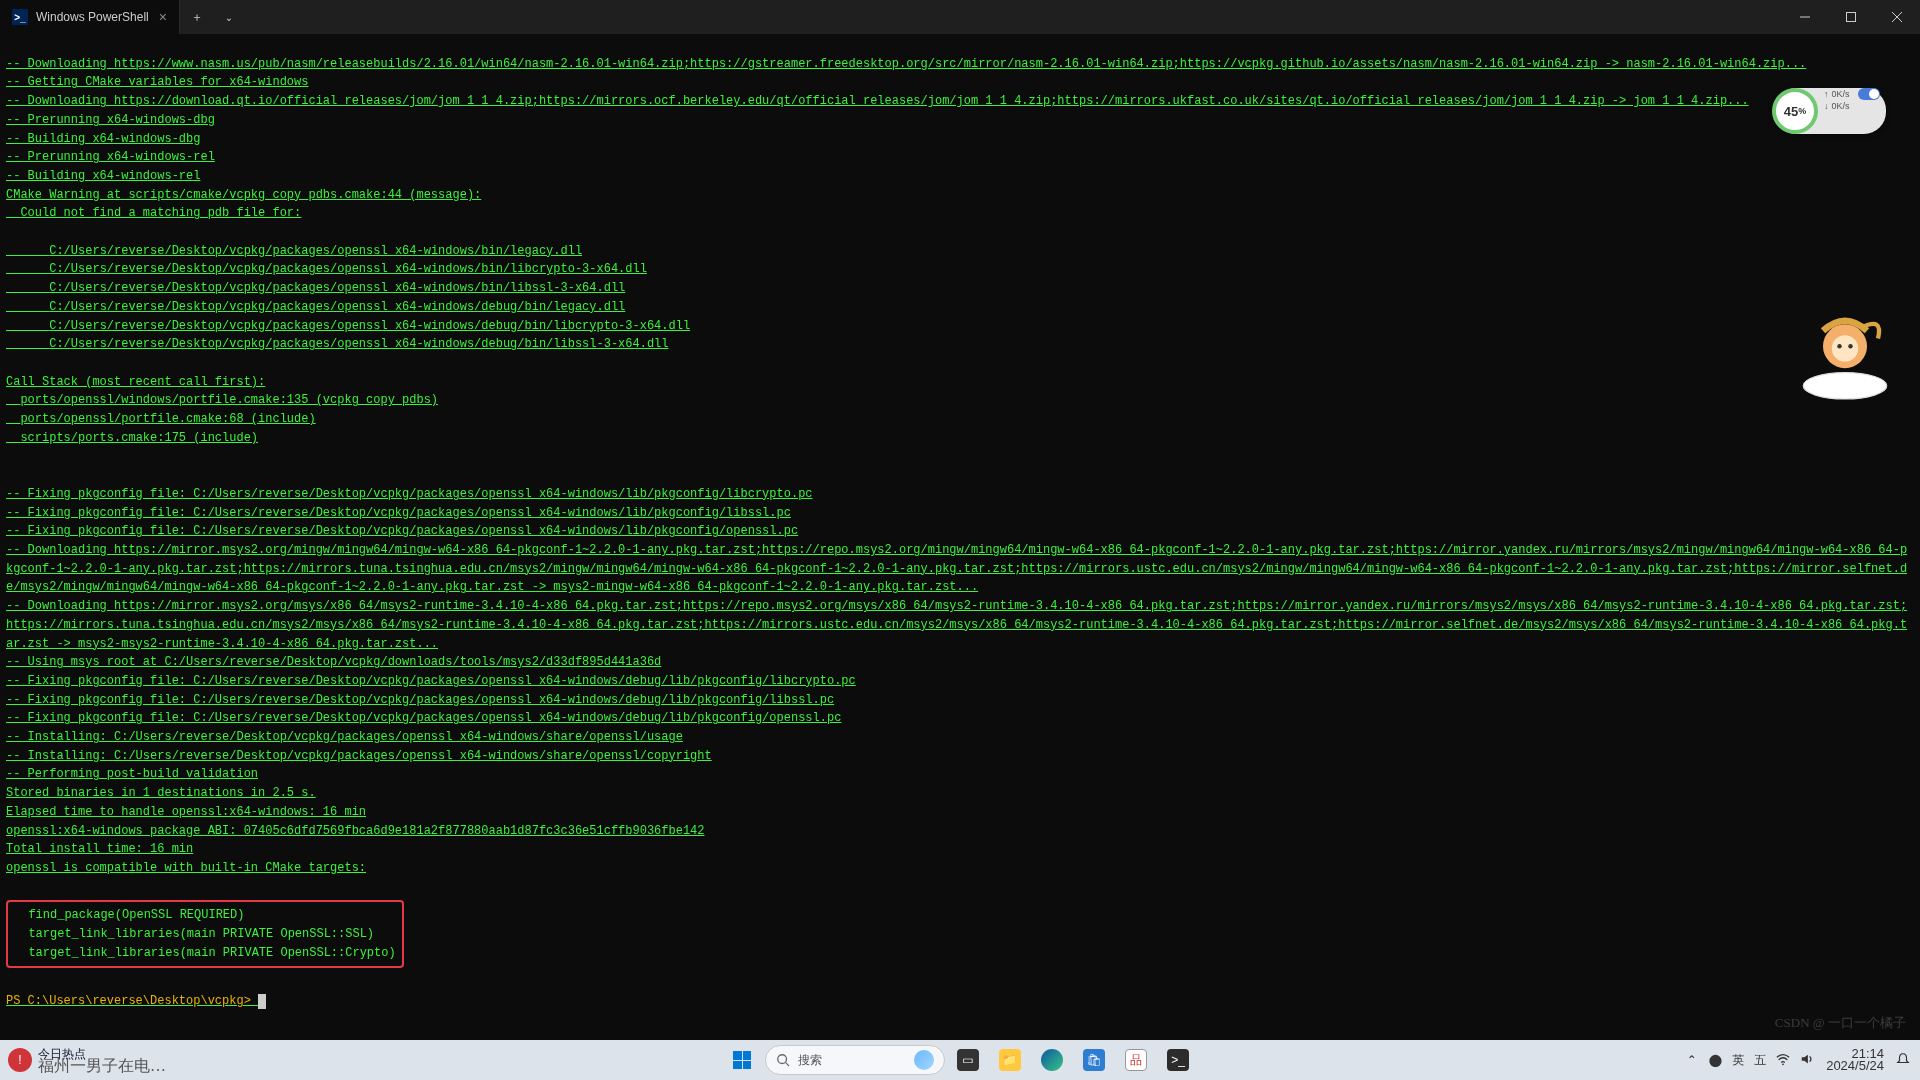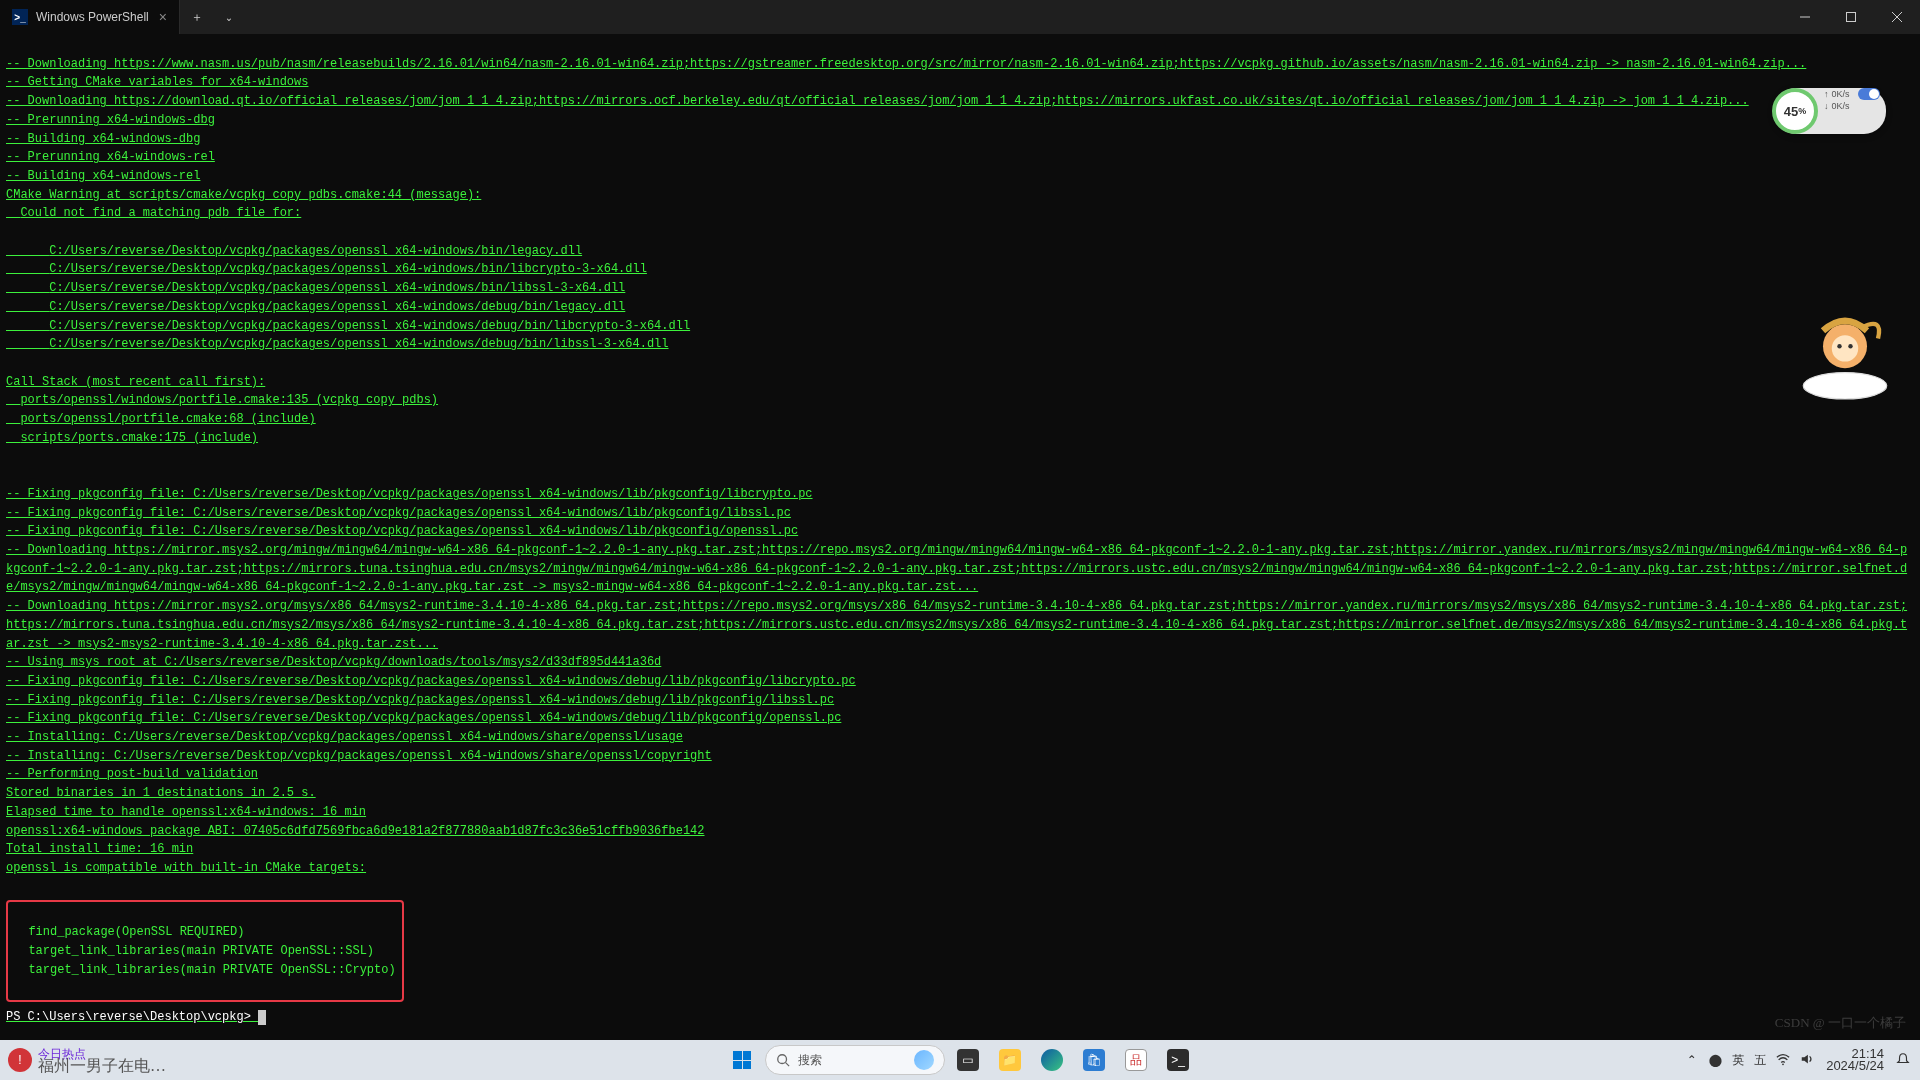--- a/index.html
+++ b/index.html
@@ -82,26 +82,26 @@
   color: #3cf23c;
   font-size: 12px;
   line-height: 18.7px;
   white-space: pre-wrap;
   word-break: break-all;
   font-family: Consolas, "Courier New", monospace;
   text-decoration: underline;
 }
 .highlight-box {
   border: 2px solid #e63946;
-  padding: 21px 6px;
+  padding: 4px 6px;
   margin: 4px 0 6px 0;
   display: inline-block;
   border-radius: 4px;
 }
-.prompt-line { color: #ffffff; }
+.prompt-line { color: #eab308; margin-top: 18px; }
 .prompt-line .cursor {
   display: inline-block;
   width: 8px;
   height: 15px;
   background: #ccc;
   vertical-align: middle;
 }
 .taskbar {
   position: absolute;
   bottom: 0;
@@ -125,21 +125,21 @@
   height: 24px;
   background: #d13438;
   border-radius: 50%;
   display: flex;
   align-items: center;
   justify-content: center;
   color: #fff;
   font-size: 12px;
 }
 .tb-news-text { display: flex; flex-direction: column; line-height: 12px; }
-.tb-news-text .l1 { font-size: 12px; color: #6d28d9; }
+.tb-news-text .l1 { font-size: 12px; color: #0f172a; }
 .tb-news-text .l2 { font-size: 16px; color: #555; font-family: Liberation Serif, serif; }
 .tb-center {
   position: absolute;
   left: 50%;
   transform: translateX(-50%);
   display: flex;
   align-items: center;
   gap: 4px;
 }
 .tb-start {

